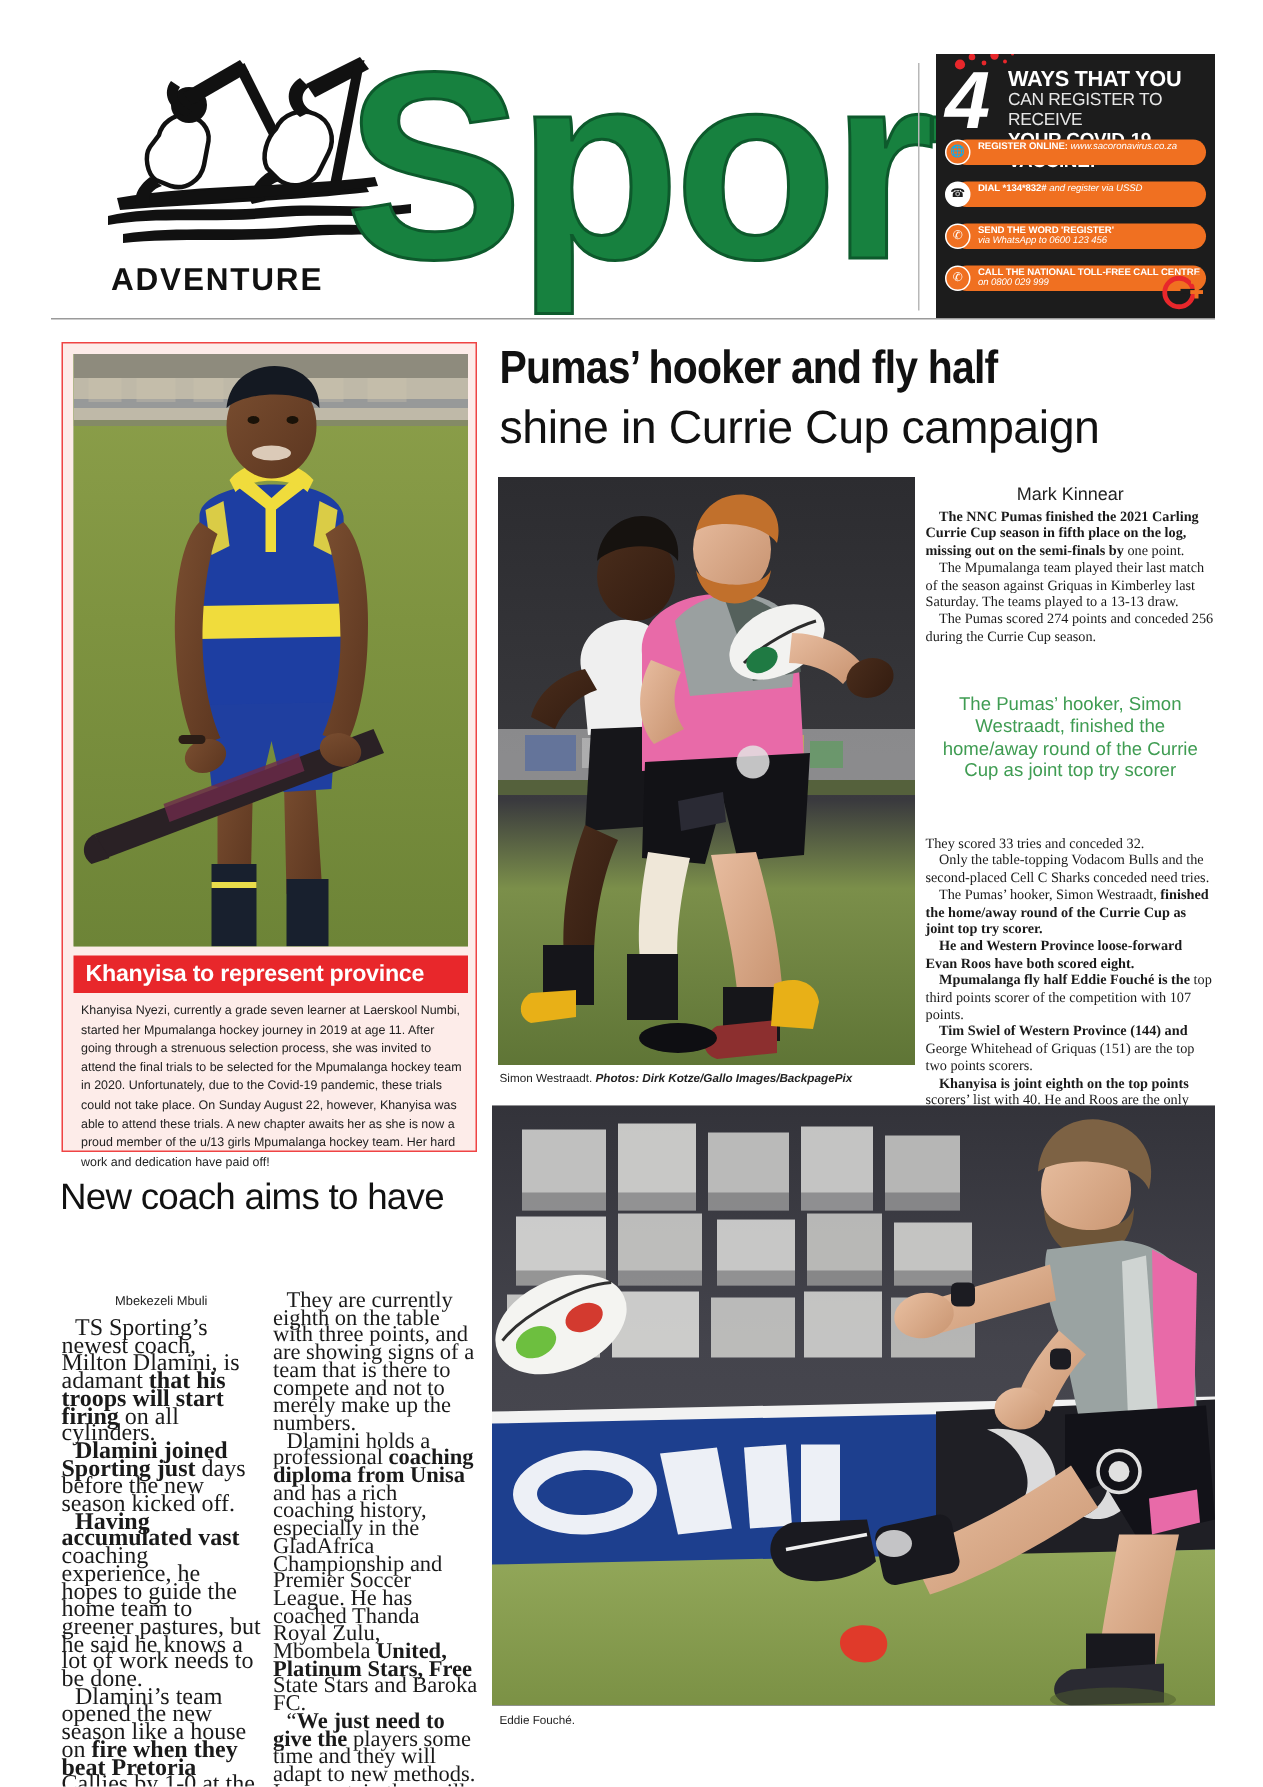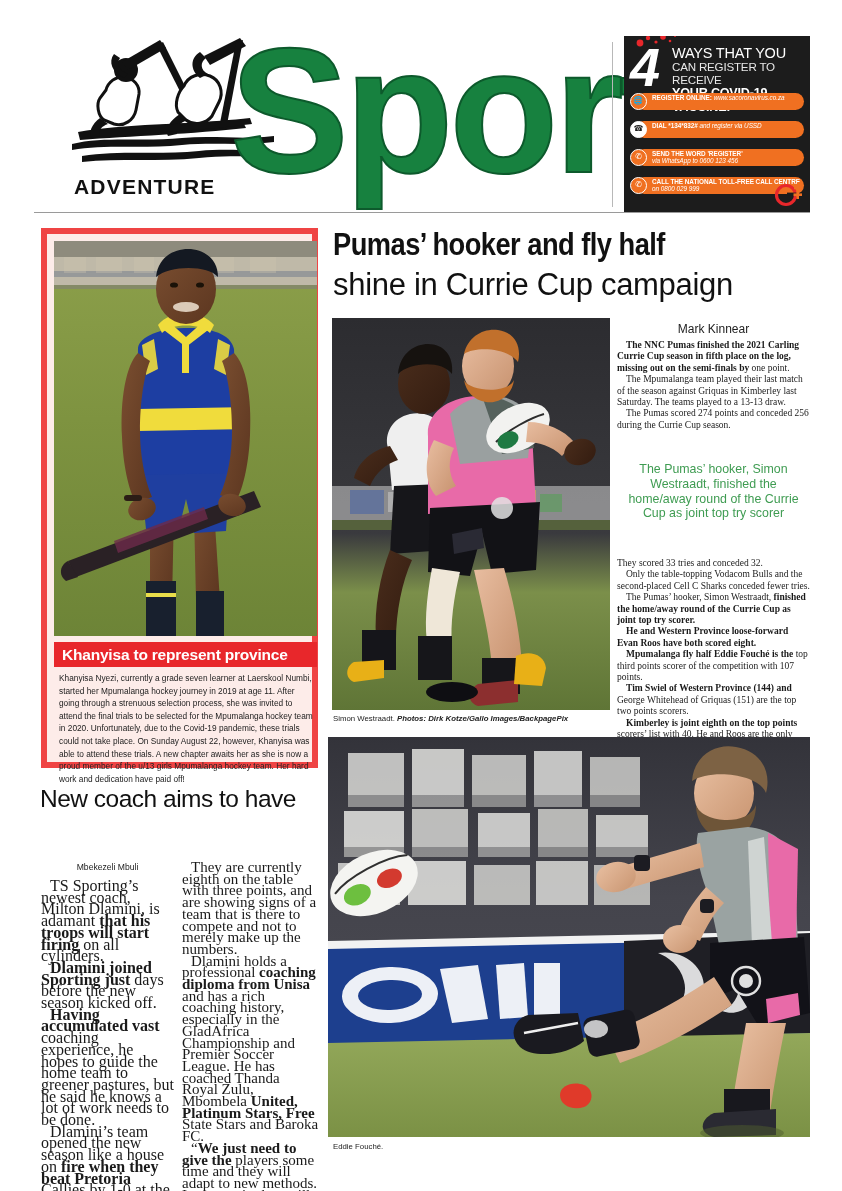--- a/index.html
+++ b/index.html
@@ -96,21 +96,21 @@
     font-style: italic;
   }
   .ad-head {
     position: absolute;
     left: 48px; top: 10px;
     width: 132px;
     font-family: "Liberation Sans", sans-serif;
     color: #ffffff;
   }
   .ad-head .l1 {
-    font-weight: normal;
+    font-weight: bold;
     font-size: 14.5px;
     letter-spacing: -0.2px;
     line-height: 1.05;
   }
   .ad-head .l2 {
     font-weight: normal;
     font-size: 11.6px;
     letter-spacing: -0.2px;
     line-height: 1.1;
     color: #e8e8e8;
@@ -166,21 +166,21 @@
     right: 8px; bottom: 4px;
     width: 30px; height: 26px;
   }
 
   
   .khany-box {
     position: absolute;
     left: 41px; top: 228px;
     width: 277px; height: 540px;
     background: #fdece9;
-    border: 6px solid #ef4444;
+    border: 1px solid #ef4444;
     box-sizing: border-box;
   }
   .khany-photo {
     position: absolute;
     left: 7px; top: 7px;
     width: 263px; height: 395px;
     overflow: hidden;
     background: #6f8a3c;
   }
   .khany-title {
@@ -620,26 +620,26 @@
   <div class="col-right">
     <p><span class="bld">The NNC Pumas finished the 2021 Carling Currie Cup season in fifth place on the log, missing out on the semi-finals by</span> one point.</p>
     <p>The Mpumalanga team played their last match of the season against Griquas in Kimberley last Saturday. The teams played to a 13-13 draw.</p>
     <p>The Pumas scored 274 points and conceded 256 during the Currie Cup season.</p>
   </div>
 
   <div class="pullquote">The Pumas’ hooker, Simon Westraadt, finished the home/away round of the Currie Cup as joint top try scorer</div>
 
   <div class="col-right2">
     <p class="noind">They scored 33 tries and conceded 32.</p>
-    <p>Only the table-topping Vodacom Bulls and the second-placed Cell C Sharks conceded fewer tries.</p>
+    <p>Only the table-topping Vodacom Bulls and the second-placed Cell C Sharks conceded need tries.</p>
     <p>The Pumas’ hooker, Simon Westraadt, <span class="bld">finished the home/away round of the Currie Cup as joint top try scorer.</span></p>
     <p><span class="bld">He and Western Province loose-forward Evan Roos have both scored eight.</span></p>
     <p><span class="bld">Mpumalanga fly half Eddie Fouché is the</span> top third points scorer of the competition with 107 points.</p>
     <p><span class="bld">Tim Swiel of Western Province (144) and</span> George Whitehead of Griquas (151) are the top two points scorers.</p>
-    <p><span class="bld">Kimberley is joint eighth on the top points</span> scorers’ list with 40. He and Roos are the only forwards in the top 10.</p>
+    <p><span class="bld">Khanyisa is joint eighth on the top points</span> scorers’ list with 40. He and Roos are the only forwards in the top 10.</p>
   </div>
 
   <div class="kick-photo">
     <svg viewBox="0 0 482 400" width="482" height="400" preserveAspectRatio="none">
       <defs>
         <linearGradient id="kbg" x1="0" y1="0" x2="0" y2="1">
           <stop offset="0%" stop-color="#33333a"></stop>
           <stop offset="40%" stop-color="#44444c"></stop>
           <stop offset="100%" stop-color="#4e4e56"></stop>
         </linearGradient>

